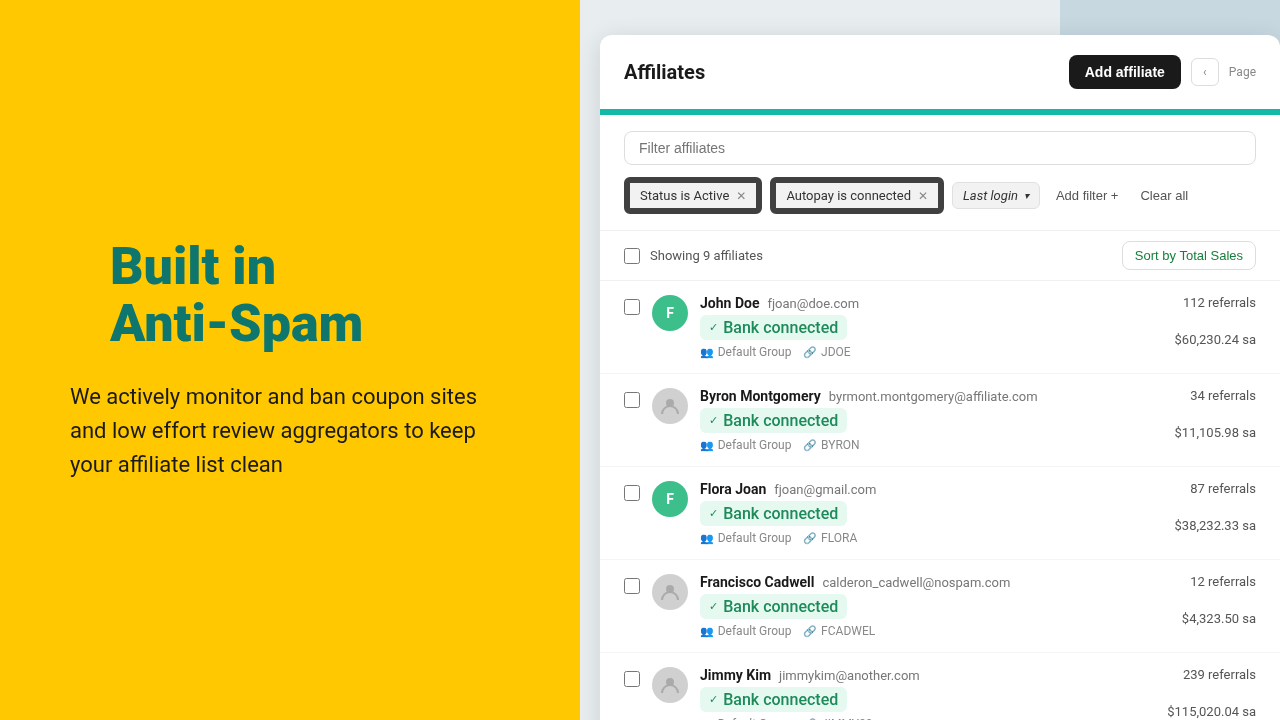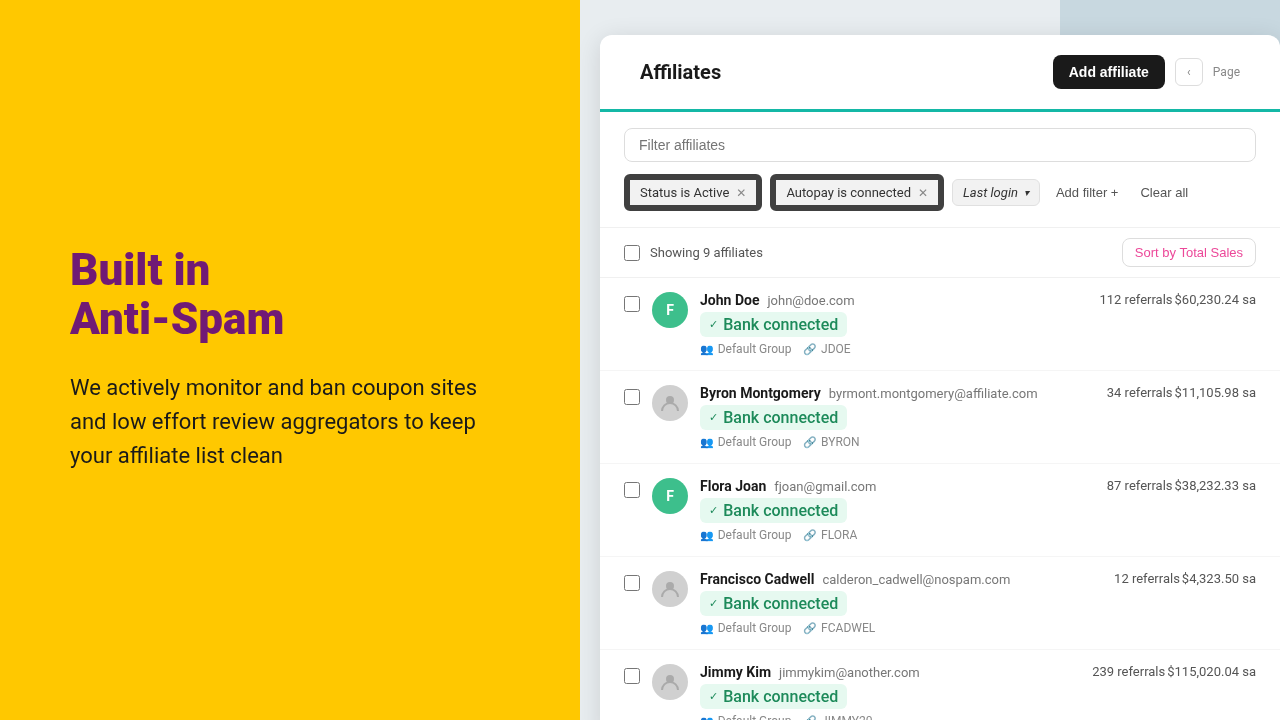--- a/index.html
+++ b/index.html
@@ -17,25 +17,26 @@
       min-width: 580px;
       background: #FFC800;
       display: flex;
       flex-direction: column;
       justify-content: center;
       padding: 60px 70px;
       position: relative;
       z-index: 1;
     }
     .left-panel h1 {
-      font-size: 44px;
+      font-size: 52px;
       font-weight: 900;
       line-height: 1.1;
-      color: #701a75;
+      color: #0f766e;
       margin-bottom: 28px;
+      margin-left: 40px;
     }
     .left-panel p {
       font-size: 22px;
       font-weight: 400;
       line-height: 1.55;
       color: #1a1a1a;
     }
 
     
     .right-panel {
@@ -72,22 +73,22 @@
       position: relative;
       z-index: 1;
       overflow: hidden;
     }
 
     
     .card-header {
       display: flex;
       align-items: center;
       justify-content: space-between;
-      padding: 20px 40px;
-      border-bottom: 3px solid #14b8a6;
+      padding: 20px 24px;
+      border-bottom: 6px solid #14b8a6;
     }
     .card-title {
       font-size: 20px;
       font-weight: 700;
       color: #1a1a1a;
     }
     .header-right {
       display: flex;
       align-items: center;
       gap: 10px;
@@ -196,21 +197,21 @@
       font-size: 13px;
       color: #555;
       margin-left: 10px;
     }
     .sort-btn {
       margin-left: auto;
       border: 1px solid #ddd;
       border-radius: 8px;
       padding: 6px 12px;
       font-size: 13px;
-      color: #ec4899;
+      color: #15803d;
       background: #fff;
       cursor: pointer;
     }
 
     
     .affiliate-list {
       overflow-y: auto;
     }
     .affiliate-row {
       display: flex;
@@ -285,32 +286,33 @@
     .meta-group {
       display: flex;
       align-items: center;
       gap: 4px;
     }
     .meta-icon {
       font-size: 11px;
     }
     .affiliate-stats {
       display: flex;
-      flex-direction: row;
+      flex-direction: column;
       align-items: flex-end;
-      gap: 2px;
+      gap: 14px;
       min-width: 130px;
     }
     .referrals-count {
       font-size: 13px;
       color: #555;
     }
     .sales-amount {
       font-size: 13px;
       color: #555;
+      margin-top: 8px;
     }
 
     
     input[type="checkbox"] {
       width: 16px;
       height: 16px;
       accent-color: #3dbf8c;
       cursor: pointer;
     }
   </style>
@@ -365,21 +367,21 @@
     </div>
 
     <div class="affiliate-list">
 
       <div class="affiliate-row">
         <input type="checkbox" class="row-checkbox" style="">
         <div class="avatar avatar-green">F</div>
         <div class="affiliate-info">
           <div class="affiliate-name-row">
             <span class="affiliate-name">John Doe</span>
-            <span class="affiliate-email">john@doe.com</span>
+            <span class="affiliate-email">fjoan@doe.com</span>
           </div>
           <div class="bank-badge">Bank connected</div>
           <div class="affiliate-meta">
             <div class="meta-group">
               <span class="meta-icon">👥</span>
               <span>Default Group</span>
             </div>
             <div class="meta-group">
               <span class="meta-icon">🔗</span>
               <span>JDOE</span>

